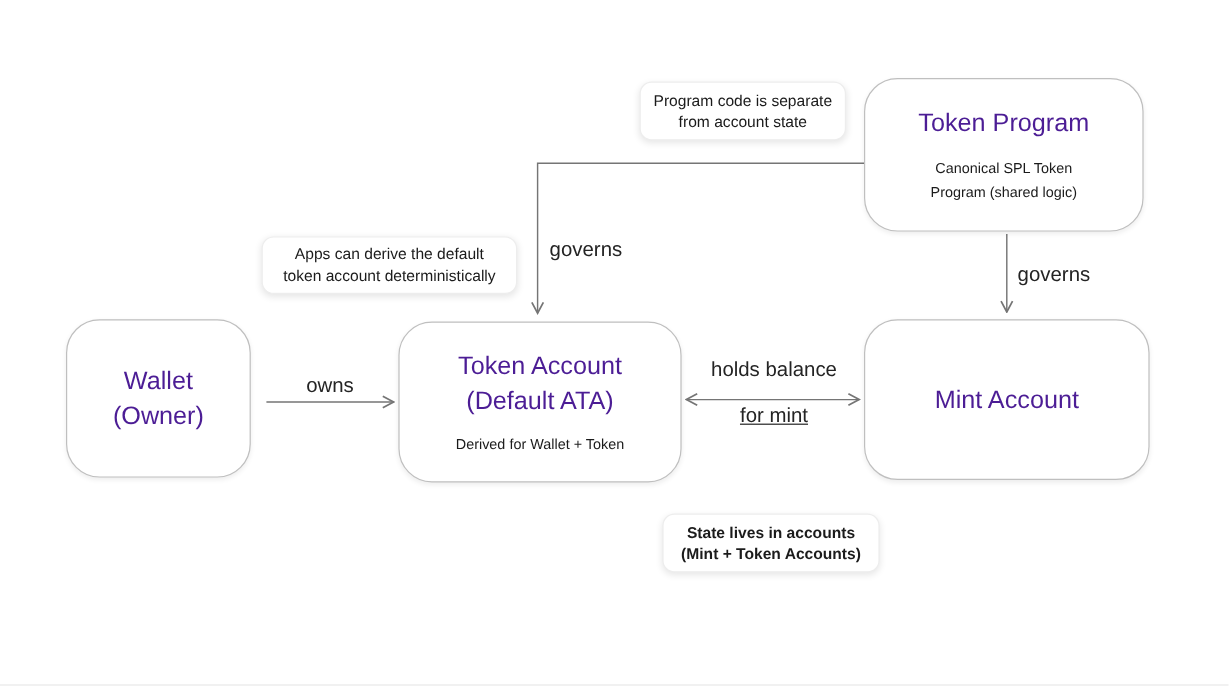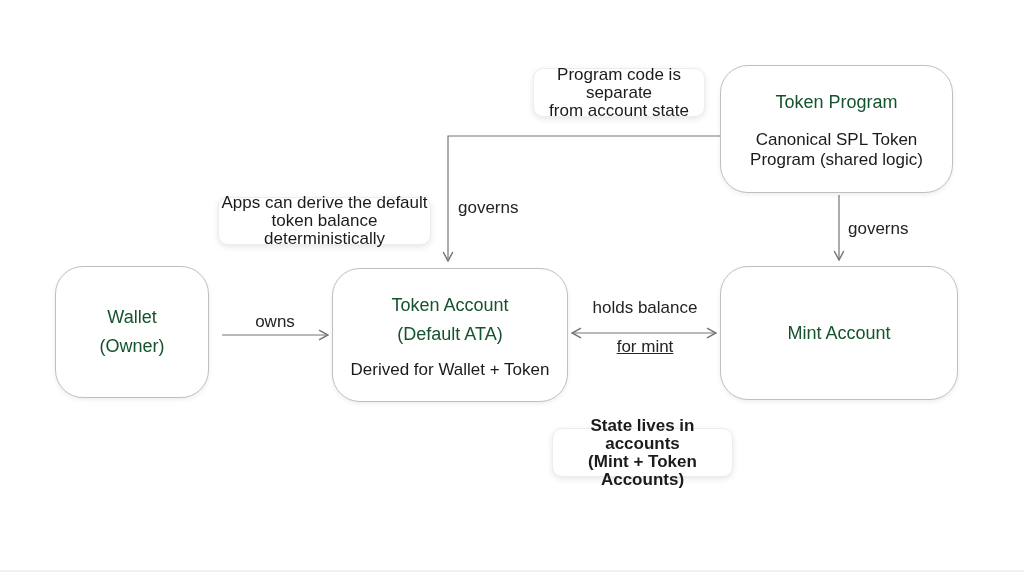--- a/index.html
+++ b/index.html
@@ -26,47 +26,47 @@
     border-radius: 28px;
     box-shadow: 0 2px 4px rgba(0,0,0,0.07);
     display: flex;
     flex-direction: column;
     align-items: center;
     justify-content: center;
     text-align: center;
     box-sizing: border-box;
   }
   .node-title {
-    font-size: 18px;
+    font-size: 21px;
     line-height: 29px;
     white-space: pre-line;
-    color: #14532d;
+    color: #4c1d95;
   }
   .node-subtitle {
-    font-size: 17px;
+    font-size: 12px;
     line-height: 20px;
     white-space: pre-line;
     color: #1b1b1b;
   }
   #node-token-program { left: 720px; top: 65px;  width: 233px; height: 128px; gap: 13px; }
   #node-wallet        { left: 55px;  top: 266px; width: 154px; height: 132px; }
   #node-token-account { left: 332px; top: 268px; width: 236px; height: 134px; gap: 11px; }
   #node-mint-account  { left: 720px; top: 266px; width: 238px; height: 134px; gap: 14px; }
 
   .annotation {
     position: absolute;
     background: #ffffff;
     border: 1px solid #ededed;
     border-radius: 10px;
     box-shadow: 0 2px 6px rgba(0,0,0,0.10);
     display: flex;
     align-items: center;
     justify-content: center;
     text-align: center;
-    font-size: 17px;
+    font-size: 13px;
     line-height: 18px;
     white-space: pre-line;
     box-sizing: border-box;
     color: #1b1b1b;
   }
   #annotation-program-code { left: 533px; top: 68px;  width: 172px; height: 49px; }
   #annotation-apps-derive  { left: 218px; top: 197px; width: 213px; height: 48px; }
   #annotation-state-lives  { left: 552px; top: 428px; width: 181px; height: 49px; font-weight: bold; }
 
   .edge-label {
@@ -123,21 +123,21 @@
   </div>
 
   <div class="node" id="node-mint-account">
     <div class="node-title">Mint Account</div>
   </div>
 
   <div class="annotation" id="annotation-program-code">Program code is separate
 from account state</div>
 
   <div class="annotation" id="annotation-apps-derive">Apps can derive the default
-token balance deterministically</div>
+token account deterministically</div>
 
   <div class="annotation" id="annotation-state-lives">State lives in accounts
 (Mint + Token Accounts)</div>
 
   <div class="edge-label" id="edge-label-owns">owns</div>
 
   <div class="edge-label" id="edge-label-governs-ta">governs</div>
 
   <div class="edge-label" id="edge-label-governs-mint">governs</div>
 

